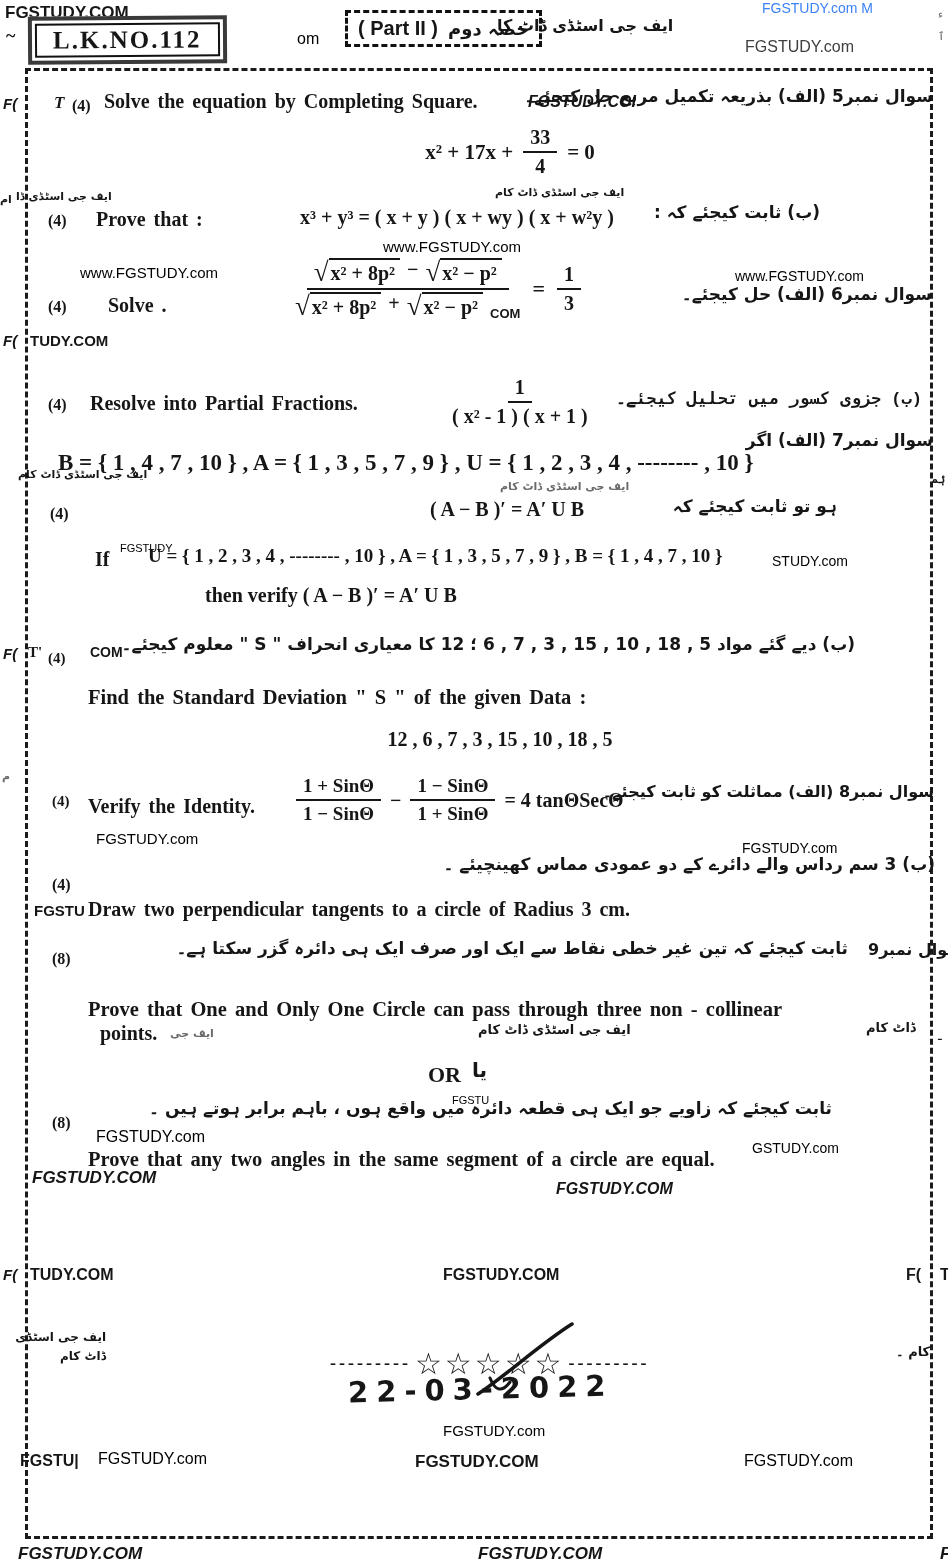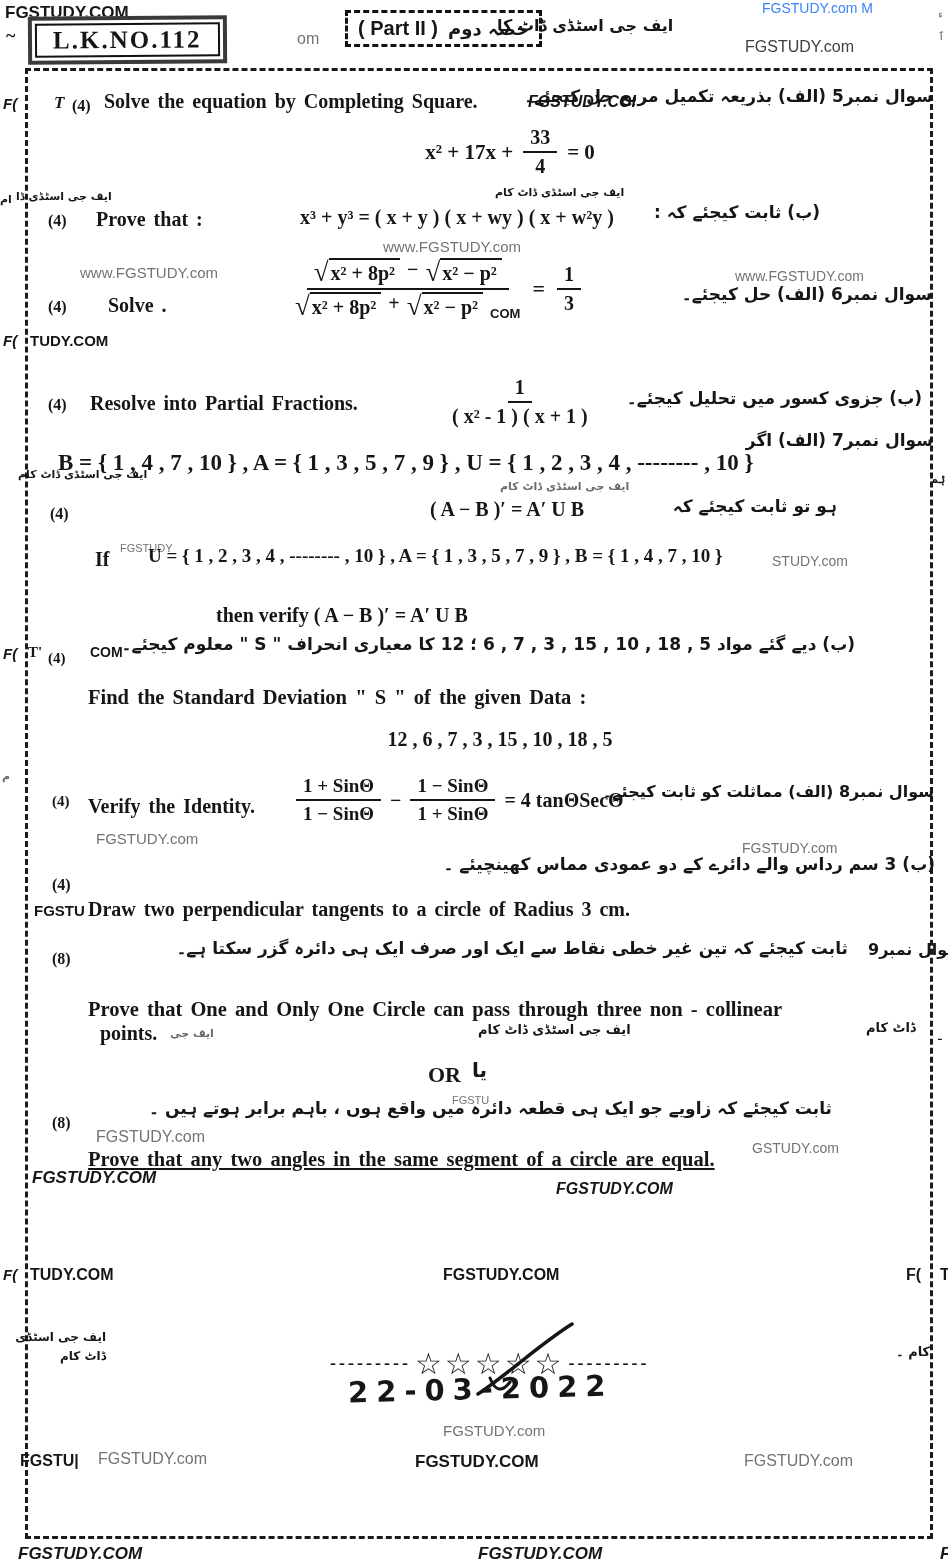--- a/index.html
+++ b/index.html
@@ -6,21 +6,21 @@
   body{
     width:948px;height:1567px;position:relative;background:#fff;
     font-family:"Liberation Serif",serif;color:#161616;overflow:hidden;
   }
   .abs{position:absolute;white-space:nowrap;}
   .pr{font-weight:bold;font-size:20px;word-spacing:3px;}
   .marks{font-weight:bold;font-size:16px;}
   .math{font-weight:bold;font-size:20px;}
   .ur{font-family:"DejaVu Sans","Liberation Sans",sans-serif;font-weight:bold;}
   .rtl{direction:rtl;text-align:right;}
-  .wm{font-family:"Liberation Sans",sans-serif;color:#737373;}
+  .wm{font-family:"Liberation Sans",sans-serif;color:#000000;}
   .wmb{font-family:"Liberation Sans",sans-serif;font-weight:bold;color:#161616;}
   .wmi{font-family:"Liberation Sans",sans-serif;font-weight:bold;font-style:italic;color:#161616;}
   .gray{color:#6a6a6a;}
   .frac{display:inline-flex;flex-direction:column;align-items:center;vertical-align:middle;}
   .frac>.num{border-bottom:2.5px solid #161616;padding:0 7px 2px;display:inline-flex;align-items:flex-start;gap:7px;text-align:right;}
   .frac>.den{padding-top:2px;display:inline-flex;align-items:flex-start;gap:7px;}
   .sqrt{display:inline-flex;align-items:stretch;}
   .sqrt>.rad{font-size:1.35em;line-height:1.05;font-weight:bold;}
   .sqrt>.vinc{border-top:2.5px solid #161616;padding:2px 5px 0 2px;}
   .row{display:flex;align-items:center;}
@@ -133,36 +133,36 @@
 <div class="abs ur rtl" style="left:700px;top:284px;width:232px;font-size:17px;" dir="rtl">سوال نمبر6 (الف) حل کیجئے۔</div>
 
 <div class="abs marks" style="left:48px;top:396px;">(4)</div>
 <div class="abs pr" style="left:90px;top:392px;">Resolve into Partial Fractions.</div>
 <div class="abs" style="left:452px;top:376px;">
   <span class="frac math">
     <span class="num">1</span>
     <span class="den">( x² - 1 ) ( x + 1 )</span>
   </span>
 </div>
-<div class="abs ur rtl" style="left:660px;top:388px;width:262px;font-size:17px;" dir="rtl">(ب) جزوی کسور میں تحلیل کیجئے۔</div>
+<div class="abs ur rtl" style="left:660px;top:388px;width:262px;font-size:17px;font-family:Liberation Mono, monospace;" dir="rtl">(ب) جزوی کسور میں تحلیل کیجئے۔</div>
 
 <div class="abs ur tiny" style="left:18px;top:468px;" dir="rtl">ایف جی اسٹڈی ڈاٹ کام</div>
 <div class="abs math" style="left:58px;top:450px;font-size:23px;">B =  { 1 , 4 , 7 , 10 }  ,  A  = { 1 , 3 , 5 , 7 , 9 }   ,  U  =  { 1 , 2 , 3 , 4 , -------- , 10 }</div>
 <div class="abs ur rtl" style="left:775px;top:430px;width:158px;font-size:17px;" dir="rtl">سوال نمبر7 (الف) اگر</div>
 <div class="abs ur tiny gray" style="left:500px;top:480px;" dir="rtl">ایف جی اسٹڈی ڈاٹ کام</div>
 
 <div class="abs marks" style="left:50px;top:505px;">(4)</div>
 <div class="abs math" style="left:430px;top:498px;">( A − B )′ =  A′ U  B</div>
 <div class="abs ur rtl" style="left:665px;top:496px;width:172px;font-size:17px;" dir="rtl">ہو تو ثابت کیجئے کہ</div>
 
 <div class="abs math" style="left:95px;top:548px;">If</div>
 <div class="abs wm tiny" style="left:120px;top:542px;">FGSTUDY</div>
 <div class="abs math" style="left:148px;top:545px;font-size:19px;">U  =  { 1 , 2 , 3 , 4 , -------- , 10 }  ,  A  = { 1 , 3 , 5 , 7 , 9 }  ,  B  =  { 1 , 4 , 7 , 10 }</div>
 <div class="abs wm" style="left:772px;top:553px;font-size:14px;">STUDY.com</div>
-<div class="abs math" style="left:205px;top:604px;margin-left:11px;">then verify    ( A − B )′  =   A′ U  B</div>
+<div class="abs math" style="left:205px;top:584px;">then verify    ( A − B )′  =   A′ U  B</div>
 
 <div class="abs wmi" style="left:3px;top:645px;font-size:15px;">F(</div>
 <div class="abs" style="left:28px;top:644px;font-size:15px;font-weight:bold;">T'</div>
 <div class="abs marks" style="left:48px;top:650px;font-size:15px;">(4)</div>
 <div class="abs wmb" style="left:90px;top:644px;font-size:14px;">COM</div>
 <div class="abs ur rtl" style="left:215px;top:634px;width:640px;font-size:17px;" dir="rtl">(ب) دیے گئے مواد 5 , 18 , 10 , 15 , 3 , 7 , 6 ؛ 12 کا معیاری انحراف " S " معلوم کیجئے۔</div>
 <div class="abs pr" style="left:88px;top:686px;font-size:20.5px;">Find  the  Standard  Deviation  " S "  of  the  given  Data   :</div>
 <div class="abs math" style="left:300px;top:728px;width:400px;text-align:center;">12 , 6 , 7 , 3 , 15 , 10 , 18 , 5</div>
 
 <div class="abs marks" style="left:52px;top:793px;font-size:15px;">(4)</div>
@@ -197,21 +197,21 @@
 <div class="abs ur" style="left:478px;top:1022px;font-size:13px;" dir="rtl">ایف جی اسٹڈی ڈاٹ کام</div>
 <div class="abs ur" style="left:866px;top:1020px;font-size:13px;" dir="rtl">ڈاٹ کام</div>
 
 <div class="abs math" style="left:428px;top:1062px;font-size:22px;">OR</div>
 <div class="abs ur" style="left:472px;top:1058px;font-size:20px;" dir="rtl">یا</div>
 
 <div class="abs ur rtl" style="left:320px;top:1098px;width:512px;font-size:17px;" dir="rtl">ثابت کیجئے کہ زاویے جو ایک ہی قطعہ دائرہ میں واقع ہوں ، باہم برابر ہوتے ہیں ۔</div>
 <div class="abs wm tiny" style="left:452px;top:1094px;">FGSTU</div>
 <div class="abs marks" style="left:52px;top:1114px;">(8)</div>
 <div class="abs wm" style="left:96px;top:1128px;font-size:16px;">FGSTUDY.com</div>
-<div class="abs pr" style="left:88px;top:1148px;font-size:20.5px;text-decoration:underline;">Prove that  any two angles in the same segment of  a circle are equal.</div>
+<div class="abs pr" style="left:88px;top:1148px;font-size:20.5px;">Prove that  any two angles in the same segment of  a circle are equal.</div>
 <div class="abs wm" style="left:752px;top:1140px;font-size:14px;">GSTUDY.com</div>
 <div class="abs wmi" style="left:32px;top:1168px;font-size:17px;">FGSTUDY.COM</div>
 <div class="abs wmi" style="left:556px;top:1180px;font-size:16px;">FGSTUDY.COM</div>
 
 <div class="abs wmi" style="left:3px;top:1266px;font-size:15px;">F(</div>
 <div class="abs wmb" style="left:30px;top:1266px;font-size:16px;">TUDY.COM</div>
 <div class="abs wmb" style="left:443px;top:1266px;font-size:16px;">FGSTUDY.COM</div>
 <div class="abs wmb" style="left:906px;top:1266px;font-size:16px;">F(</div>
 <div class="abs wmb" style="left:940px;top:1266px;font-size:16px;">T</div>
 

